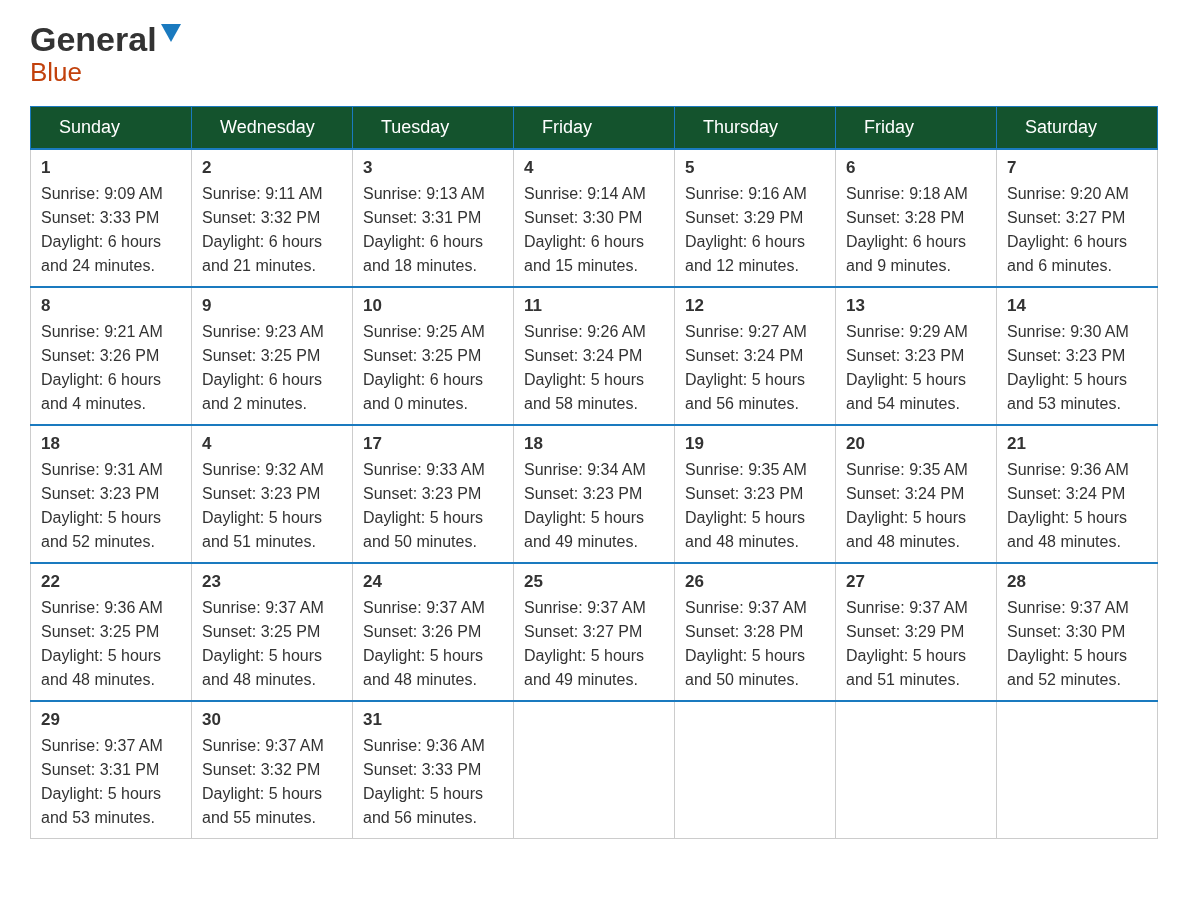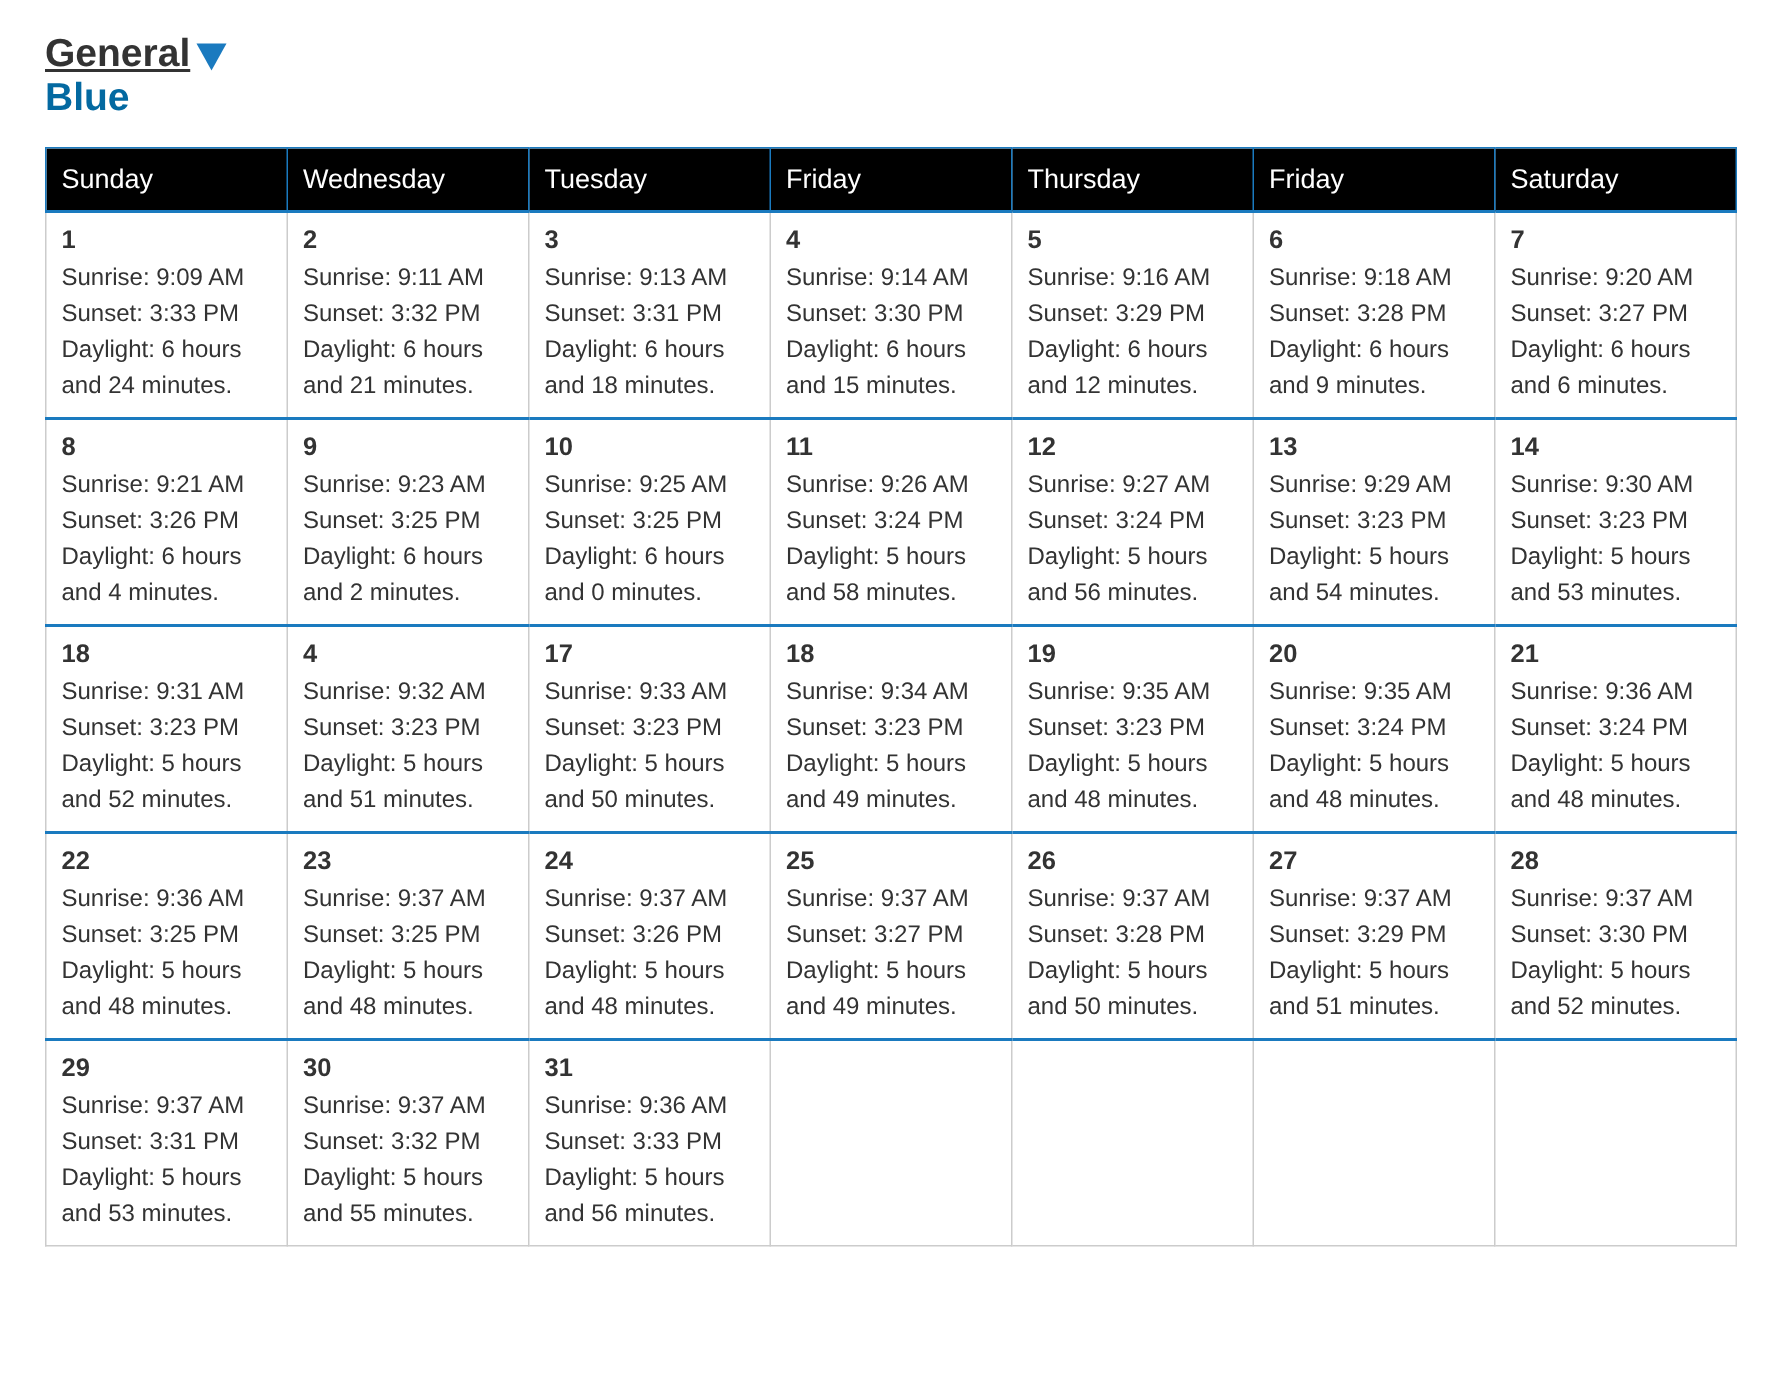--- a/index.html
+++ b/index.html
@@ -16,53 +16,51 @@
       align-items: flex-start;
       margin-bottom: 18px;
     }
     .logo {
       display: flex;
       flex-direction: column;
       align-items: flex-start;
     }
     .logo-text {
       display: flex;
-      align-items: center;
-      font-size: 26px;
+      font-size: 34px;
       font-weight: bold;
       color: #333;
       gap: 2px;
-      text-decoration: underline;
     }
     .logo-general { color: #333; }
     .logo-arrow {
       width: 0;
       height: 0;
       border-left: 10px solid transparent;
       border-right: 10px solid transparent;
       border-top: 18px solid #1a7abf;
       margin-left: 2px;
       margin-top: 4px;
       display: inline-block;
     }
-    .logo-blue { color: #0369a1; font-size: 26px; font-weight: bold; margin-top: -2px; }
+    .logo-blue { color: #c2410c; font-size: 26px; font-weight: normal; margin-top: -2px; }
     .title-block { text-align: right; }
     .month-title { font-size: 52px; color: #222; font-weight: normal; line-height: 1.1; }
     .location-title { font-size: 22px; color: #555; margin-top: 4px; }
 
     .calendar-table {
       width: 100%;
       border-collapse: collapse;
     }
     .calendar-table thead tr th {
-      background-color: #000000;
+      background-color: #14532d;
       color: #fff;
       font-size: 18px;
       font-weight: normal;
-      padding: 10px 10px;
+      padding: 10px 28px;
       border: 1px solid #1a7abf;
       text-align: left;
     }
     .calendar-table tbody tr td {
       border: 1px solid #ccc;
       border-top: 2px solid #1a7abf;
       vertical-align: top;
       padding: 8px 10px;
       font-size: 13px;
       color: #333;

